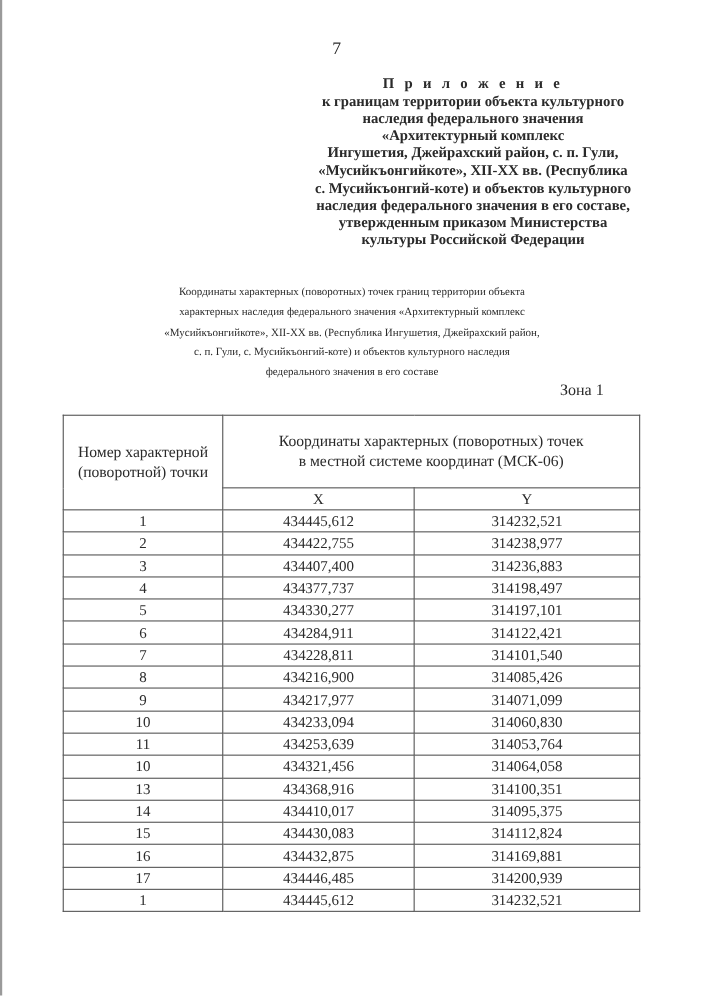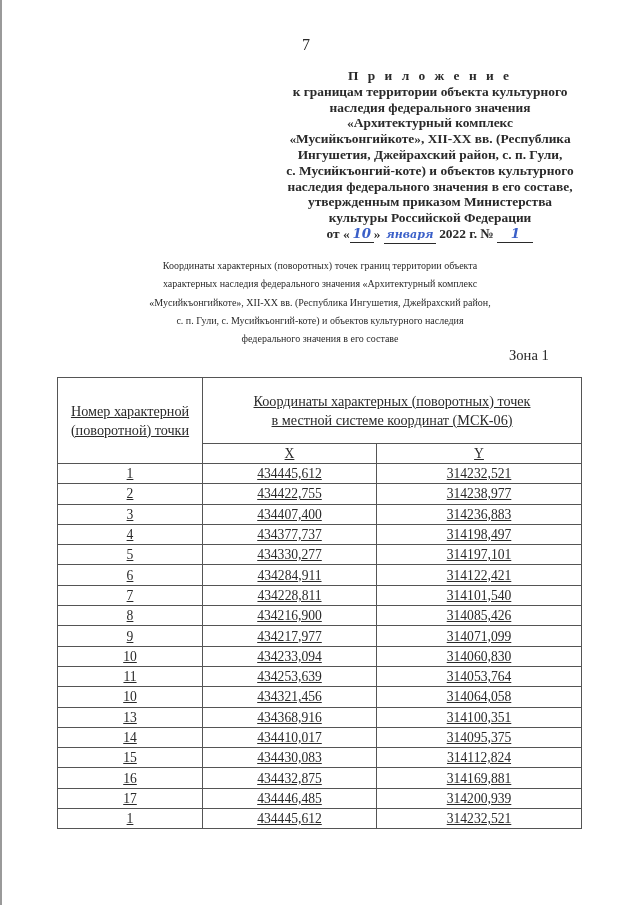--- a/index.html
+++ b/index.html
@@ -17,54 +17,47 @@
   .appendix .spaced { letter-spacing: 3px; }
   .sig-line { display: inline-block; border-bottom: 1px solid #2a2a2a; position: relative; text-align: center; }
   .hand { color: #3a5fc8; font-style: italic; font-family: "DejaVu Serif", serif; }
   .title {
     position: absolute; left: 50px; top: 257px; width: 540px;
     text-align: center; font-size: 10px; line-height: 18.3px;
   }
   .zone { position: absolute; left: 509px; top: 347px; font-size: 14.6px; }
   table.coords {
     position: absolute; left: 57px; top: 377px; width: 524px;
-    border-collapse: collapse; font-size: 13.6px; table-layout: fixed; text-decoration: underline;
+    border-collapse: collapse; font-size: 13.6px; table-layout: fixed;
   }
   table.coords td, table.coords th {
     border: 1px solid #555; text-align: center; padding: 0; font-weight: normal;
   }
   .h-main { height: 65px; line-height: 19px; font-size: 14.2px; }
   .h-sub { height: 19px; }
   .data-row td { height: 19.3px; line-height: 19px; }
 </style>
 </head>
 <body>
 
 <div class="page-edge"></div>
 
 <div class="page-number">7</div>
 
 <div class="appendix">
   <div class="spaced">П р и л о ж е н и е</div>
   <div>к границам территории объекта культурного</div>
   <div>наследия федерального значения</div>
   <div>«Архитектурный комплекс</div>
+  <div>Ингушетия, Джейрахский район, с. п. Гули,</div>
   <div>«Мусийкъонгийкоте», XII-XX вв. (Республика</div>
-  <div>Ингушетия, Джейрахский район, с. п. Гули,</div>
   <div>с. Мусийкъонгий-коте) и объектов культурного</div>
   <div>наследия федерального значения в его составе,</div>
   <div>утвержденным приказом Министерства</div>
   <div>культуры Российской Федерации</div>
-  <div>
-    <span>от «</span><span class="sig-line hand" style="width:24px">10</span><span>»</span>
-    <span class="sig-line hand" style="width:52px;font-size:11px">января</span>
-    <span>2022</span>
-    <span>г. №</span>
-    <span class="sig-line hand" style="width:36px">1</span>
-  </div>
 </div>
 
 <div class="title">
   <div>Координаты характерных (поворотных) точек границ территории объекта</div>
   <div>характерных наследия федерального значения «Архитектурный комплекс</div>
   <div>«Мусийкъонгийкоте», XII-XX вв. (Республика Ингушетия, Джейрахский район,</div>
   <div>с. п. Гули, с. Мусийкъонгий-коте) и объектов культурного наследия</div>
   <div>федерального значения в его составе</div>
 </div>
 

